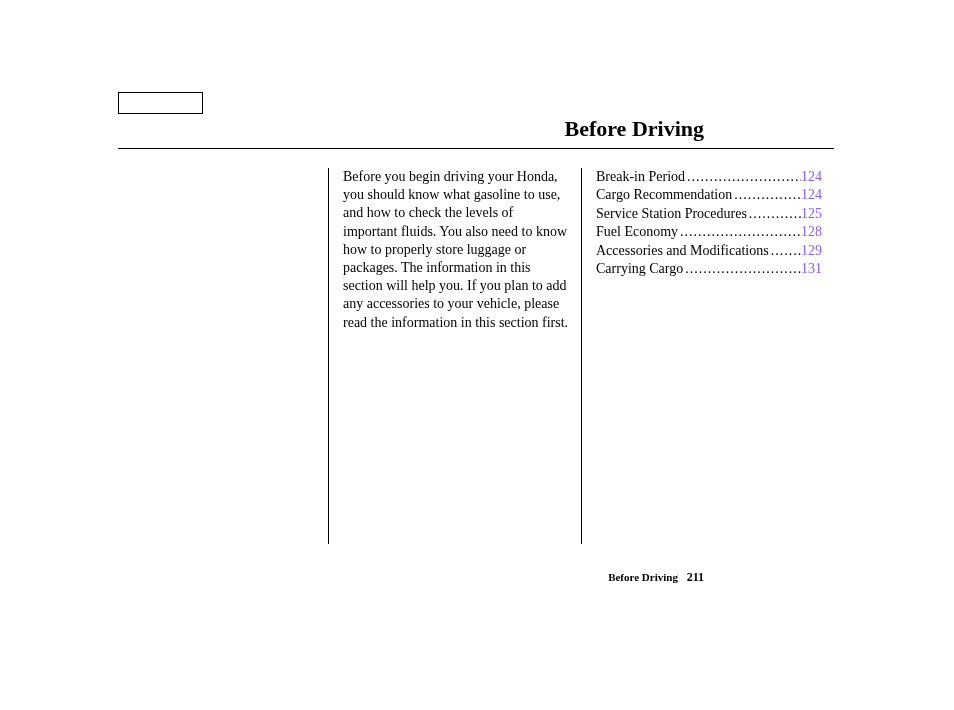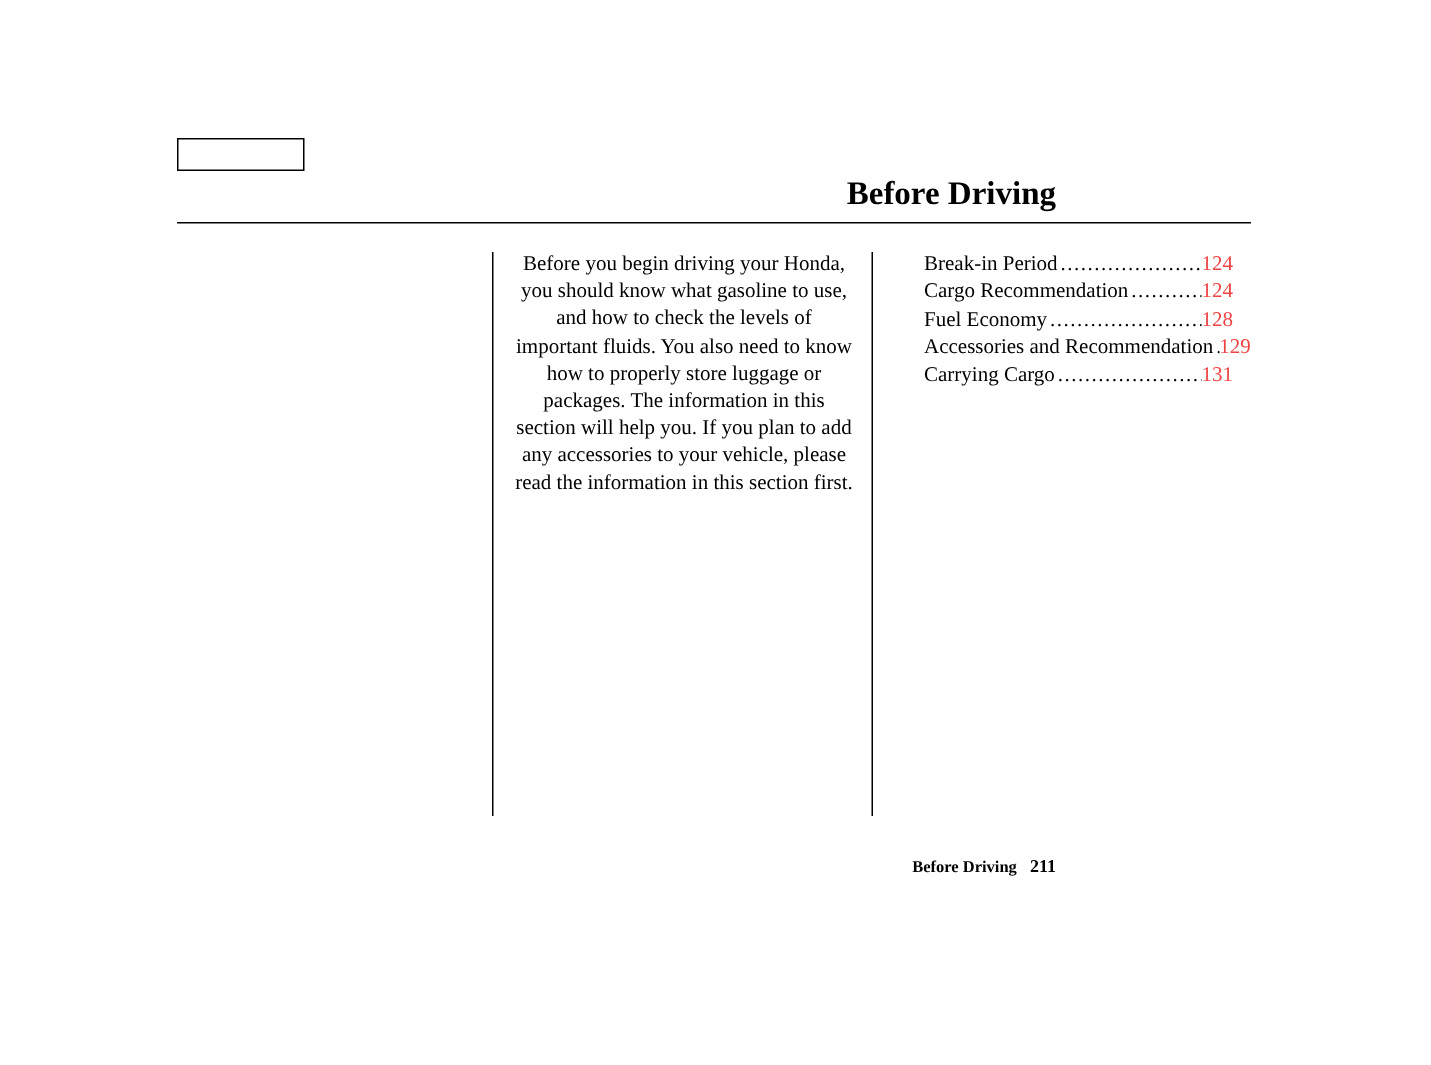--- a/index.html
+++ b/index.html
@@ -45,21 +45,20 @@
     height: 0;
   }
 
   .columns {
     position: absolute;
     left: 328px;
     top: 168px;
     width: 506px;
     height: 378px;
     display: flex;
-    text-align: center;
   }
 
   .col {
     padding: 0 12px 0 14px;
     border-left: 1px solid #000;
     box-sizing: border-box;
     height: 376px;
     flex: 1 1 0;
     overflow: hidden;
   }
@@ -75,36 +74,35 @@
   }
 
   .toc-row {
     display: flex;
     align-items: baseline;
     white-space: nowrap;
   }
 
   .toc-label {
     flex: 0 0 auto;
-    margin-left: 20px;
   }
 
   .dots {
     flex: 1 1 auto;
     overflow: hidden;
     letter-spacing: 1px;
     color: #000;
     padding: 0 2px;
   }
   .dots::after {
     content: "...................................................................";
   }
 
   .page-link {
-    color: #ef4444;
+    color: #8b5cf6;
     flex: 0 0 auto;
     text-decoration: none;
   }
 
   .footer {
     position: absolute;
     right: 120px;
     top: 570px;
     font-size: 11px;
   }
@@ -142,29 +140,34 @@
           <span class="dots"></span>
           <a class="page-link">124</a>
         </div>
 
         <div class="toc-row">
           <span class="toc-label">Cargo Recommendation</span>
           <span class="dots"></span>
           <a class="page-link">124</a>
         </div>
 
+        <div class="toc-row">
+          <span class="toc-label">Service Station Procedures</span>
+          <span class="dots"></span>
+          <a class="page-link">125</a>
+        </div>
 
         <div class="toc-row">
           <span class="toc-label">Fuel Economy</span>
           <span class="dots"></span>
           <a class="page-link">128</a>
         </div>
 
         <div class="toc-row">
-          <span class="toc-label">Accessories and Recommendation</span>
+          <span class="toc-label">Accessories and Modifications</span>
           <span class="dots"></span>
           <a class="page-link">129</a>
         </div>
 
         <div class="toc-row">
           <span class="toc-label">Carrying Cargo</span>
           <span class="dots"></span>
           <a class="page-link">131</a>
         </div>
 

